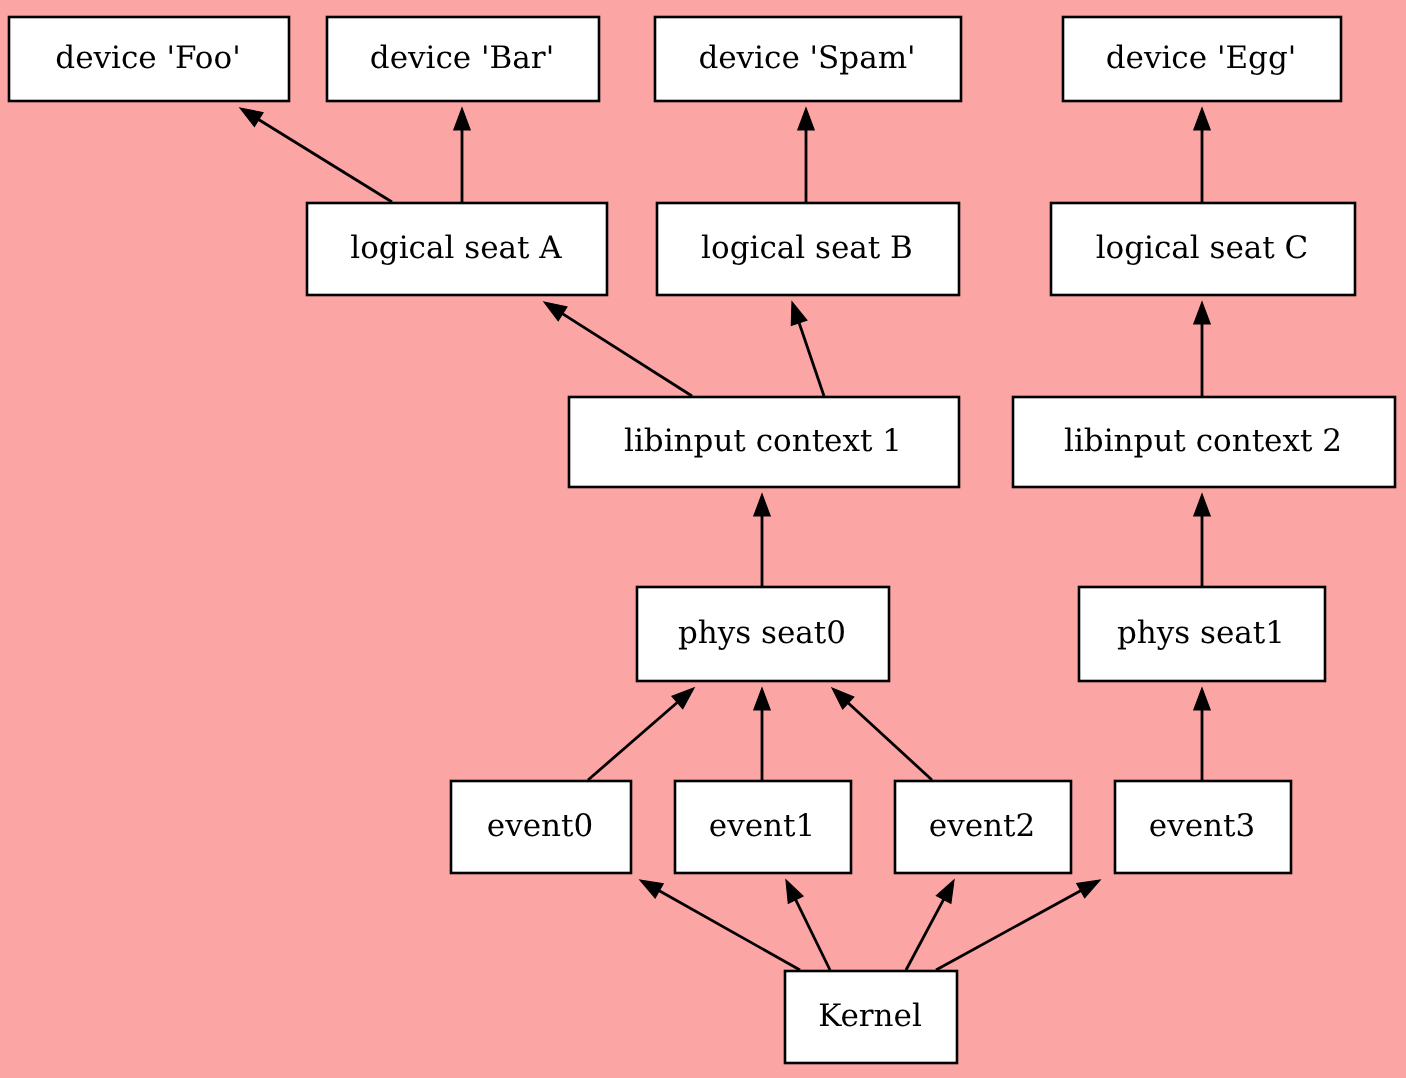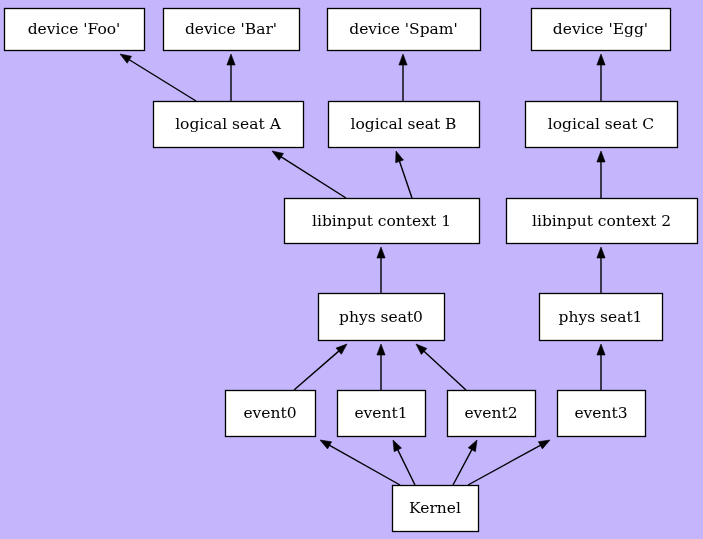--- a/index.html
+++ b/index.html
@@ -10,21 +10,21 @@
   body {
     width: 703px;
     height: 539px;
     overflow: hidden;
     font-family: "DejaVu Serif", "Liberation Serif", serif;
   }
   #graph-root {
     position: relative;
     width: 703px;
     height: 539px;
-    background: #c4b5fd;
+    background: #fca5a5;
   }
   #graph-svg {
     position: absolute;
     left: 0;
     top: 0;
     width: 703px;
     height: 539px;
     display: block;
   }
   .node-box {

